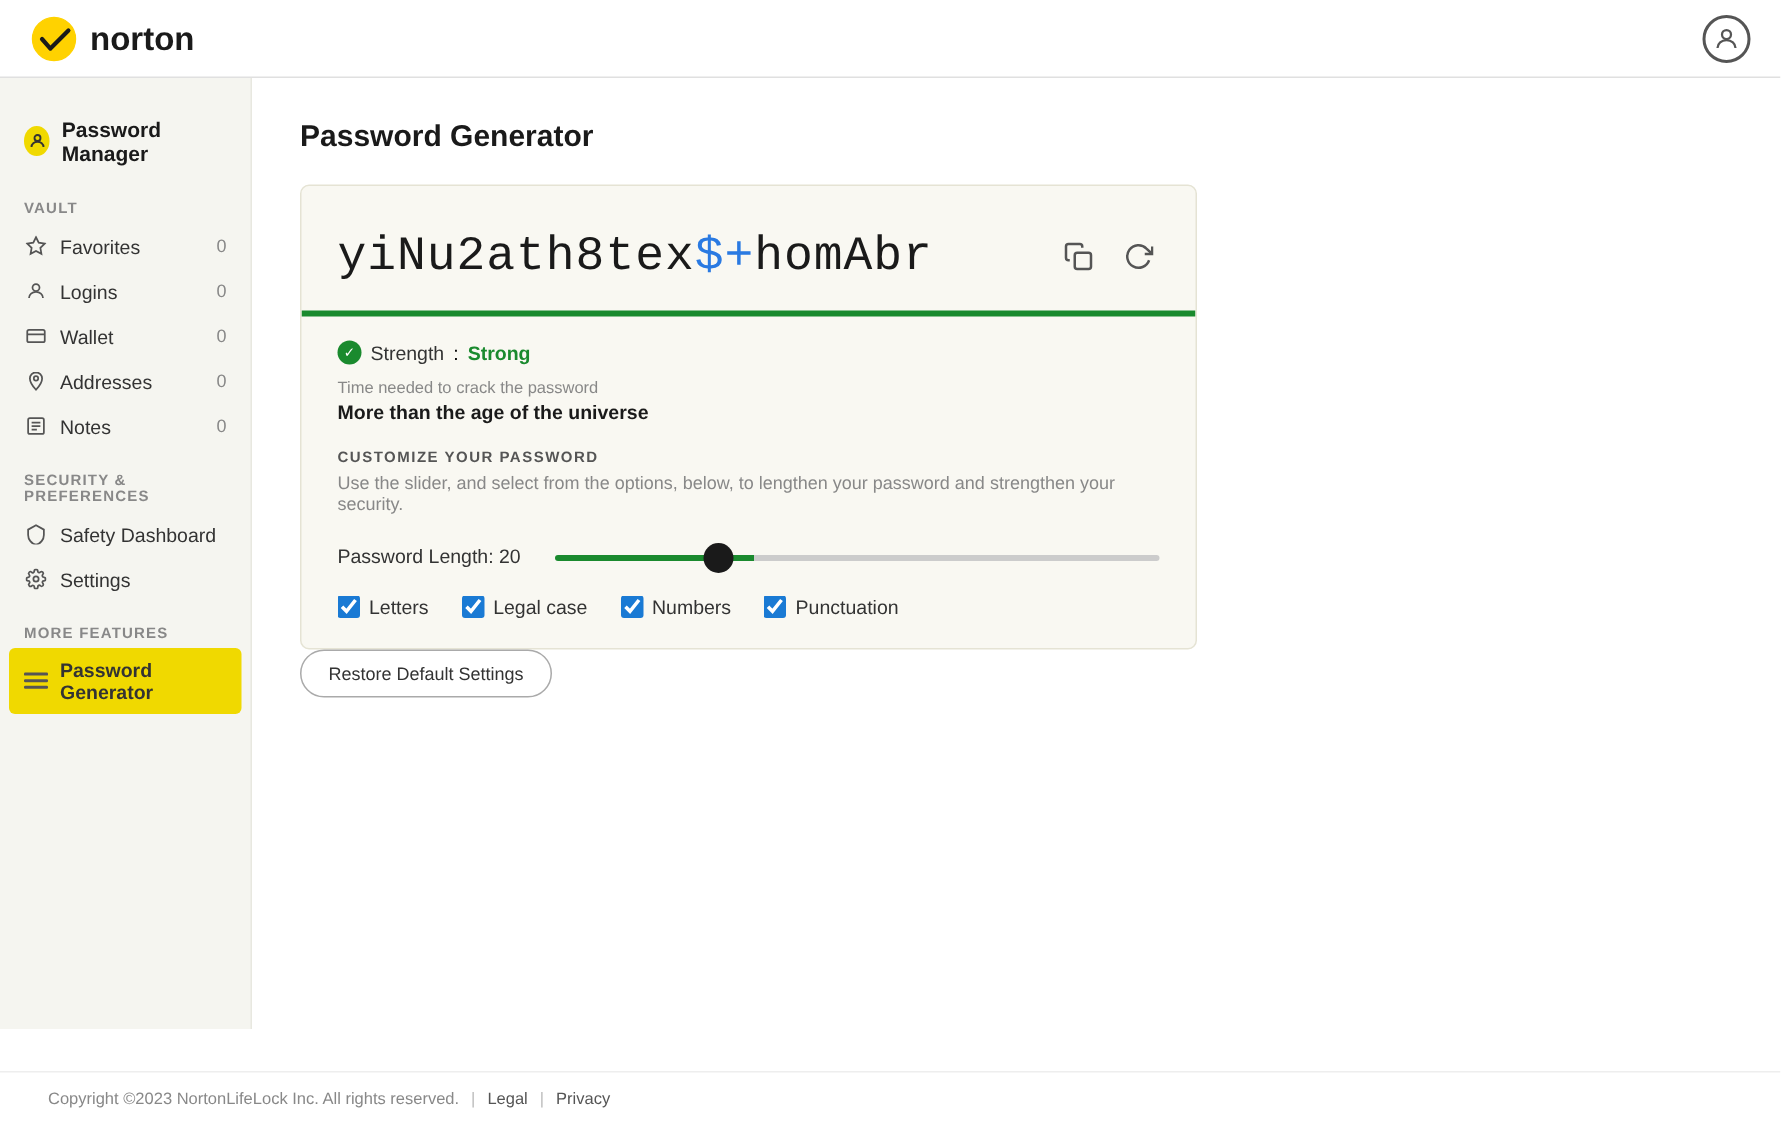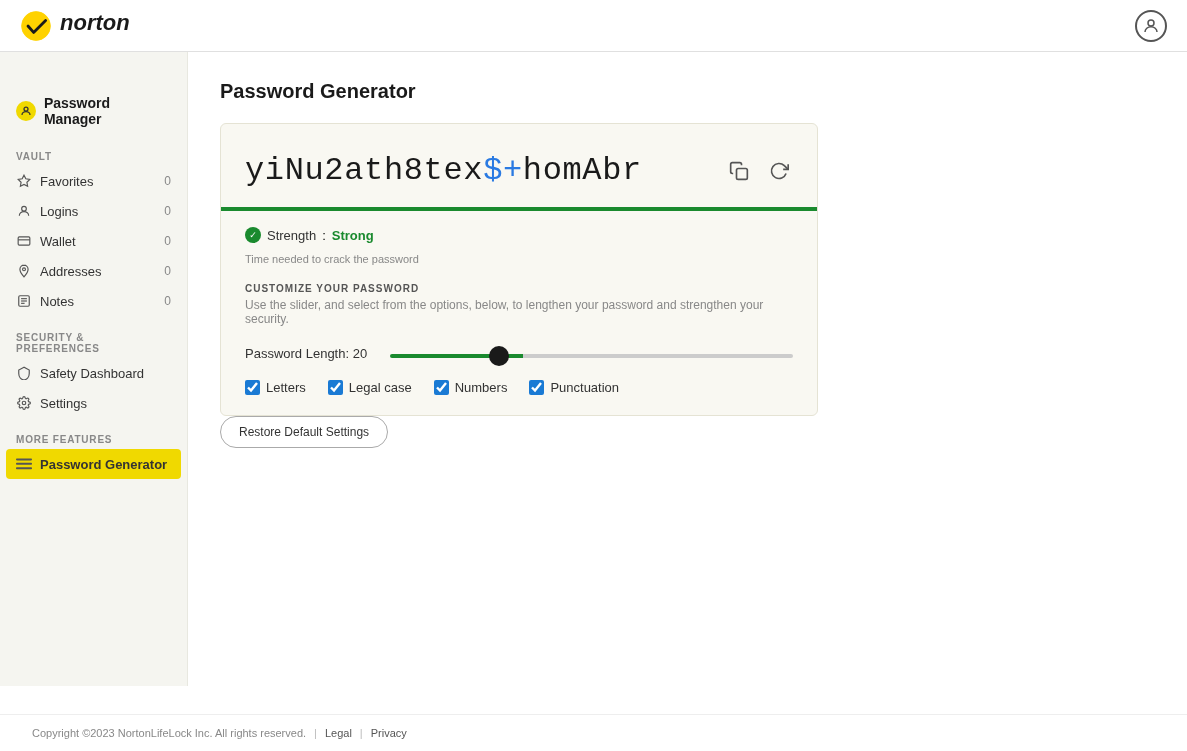--- a/index.html
+++ b/index.html
@@ -11,22 +11,22 @@
       background: #fff;
       border-bottom: 1px solid #e0e0e0;
       display: flex;
       align-items: center;
       justify-content: space-between;
       padding: 0 20px;
       flex-shrink: 0;
     }
     .norton-logo {
       display: flex;
+      align-items: center;
       gap: 8px;
-      font-style: italic;
     }
     .norton-logo-icon {
       width: 32px;
       height: 32px;
     }
     .norton-logo-text {
       font-size: 22px;
       font-weight: 600;
       color: #1a1a1a;
     }
@@ -44,26 +44,26 @@
 
     
     .main-layout {
       display: flex;
       flex: 1;
       overflow: hidden;
     }
 
     
     .sidebar {
-      width: 188px;
+      width: 168px;
       background: #f5f5f0;
       flex-shrink: 0;
       display: flex;
       flex-direction: column;
-      padding: 33px 0;
+      padding: 16px 0;
       border-right: 1px solid #e8e8e0;
     }
     .sidebar-section-label {
       font-size: 10px;
       font-weight: 700;
       color: #888;
       letter-spacing: 0.08em;
       padding: 8px 16px 4px 16px;
       text-transform: uppercase;
     }
@@ -508,20 +508,21 @@
 
       <div class="strength-bar-container"></div>
 
       <div class="strength-info">
         <div class="strength-row">
           <div class="strength-check">✓</div>
           <span class="strength-label">Strength</span>:
           <span class="strength-value">Strong</span>
         </div>
         <div class="crack-time-label">Time needed to crack the password</div>
+        <div class="crack-time-value">More than the age of the universe</div>
       </div>
 
       <div class="customize-section">
         <div class="customize-title">Customize Your Password</div>
         <div class="customize-desc">Use the slider, and select from the options, below, to lengthen your password and strengthen your security.</div>
 
         <div class="slider-row">
           <span class="slider-label">Password Length: 20</span>
           <div class="slider-wrapper">
             <input type="range" class="password-slider" min="6" max="60" value="20" style="">

